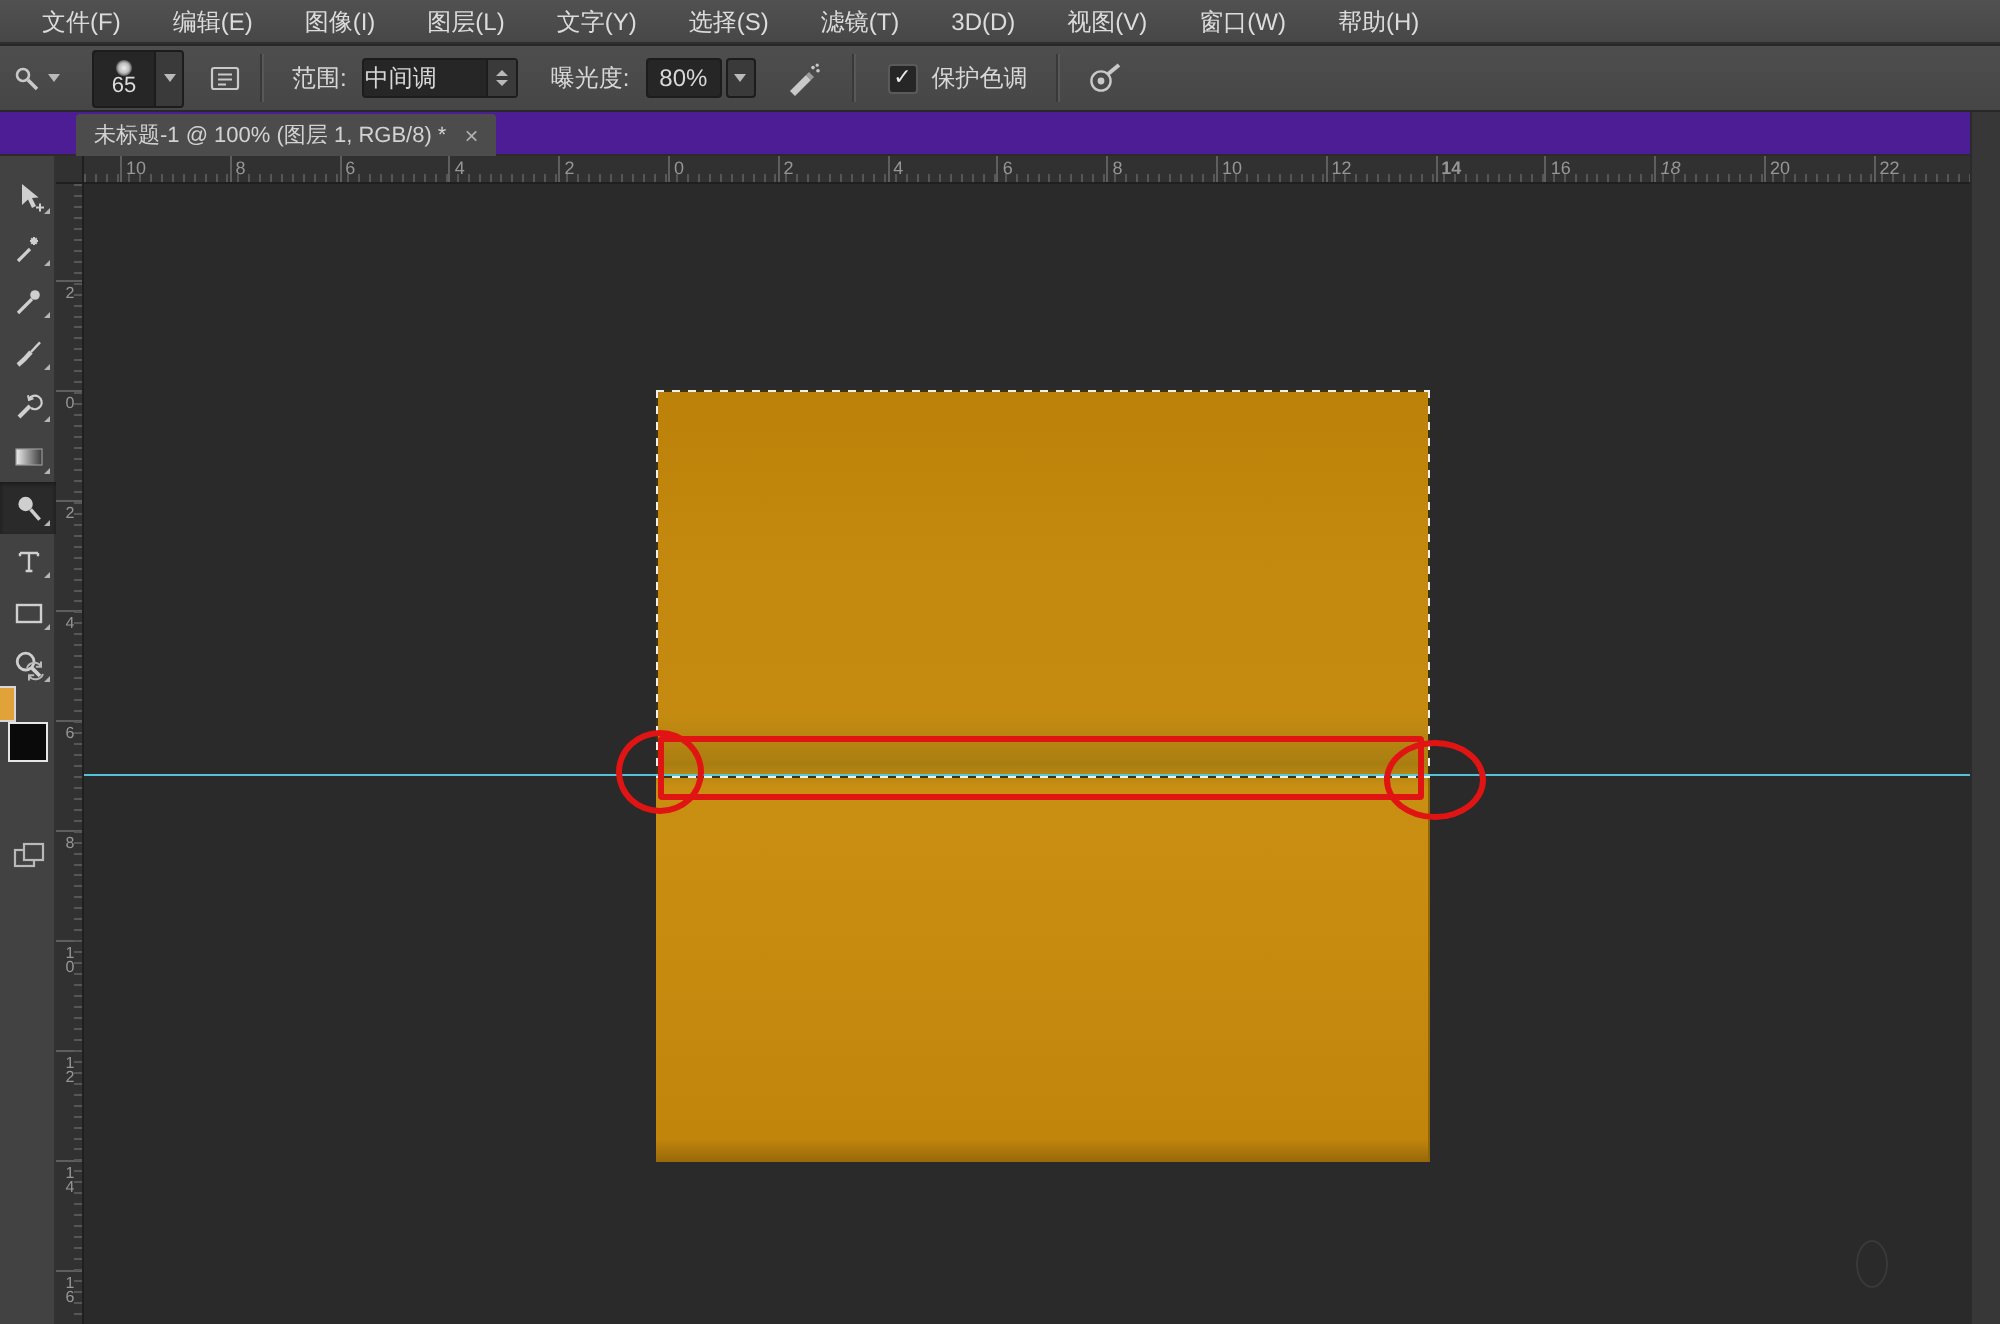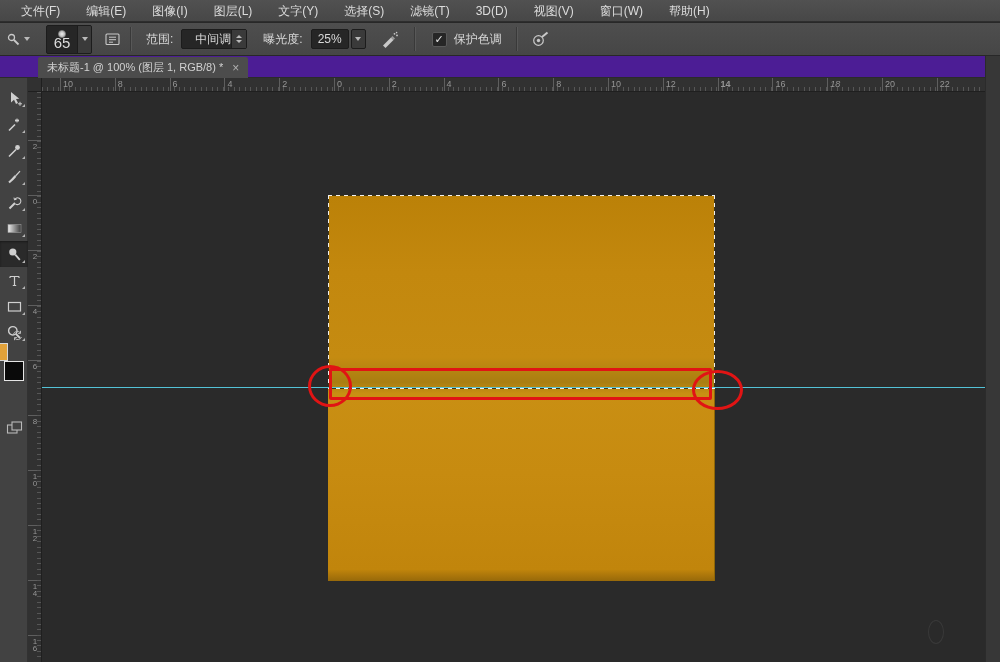--- a/index.html
+++ b/index.html
@@ -31,24 +31,24 @@
     color:#d8d8d8;font-size:12px;height:20px;box-sizing:border-box;
     display:flex;align-items:center;
   }
   .tri-down{width:0;height:0;border-left:3px solid transparent;border-right:3px solid transparent;border-top:4px solid #b9b9b9}
   .tri-up-s{width:0;height:0;border-left:3px solid transparent;border-right:3px solid transparent;border-bottom:3px solid #b9b9b9;margin-bottom:2px}
   .tri-down-s{width:0;height:0;border-left:3px solid transparent;border-right:3px solid transparent;border-top:3px solid #b9b9b9}
   .tool-preset{display:flex;align-items:center;gap:3px;margin-left:2px;width:30px}
   .brush-box{margin-left:10px;display:flex;height:27px;background:#262626;border:1px solid #1c1c1c;border-radius:2px;overflow:hidden}
   .brush-main{width:30px;display:flex;flex-direction:column;align-items:center;justify-content:center}
   .brush-dot{width:8px;height:8px;border-radius:50%;background:radial-gradient(circle,#efefef 0%,#bdbdbd 45%,#262626 85%)}
-  .brush-size{color:#dcdcdc;font-size:15px;line-height:10px}
+  .brush-size{color:#dcdcdc;font-size:11px;line-height:10px}
   .brush-arrow{width:13px;border-left:1px solid #1c1c1c;background:#3a3a3a;display:flex;align-items:center;justify-content:center}
   .icon-btn{width:24px;height:24px;display:flex;align-items:center;justify-content:center;margin-left:8px;border-radius:2px}
-  .dropdown{width:66px;margin-left:8px;padding-left:11px;justify-content:flex-end}
+  .dropdown{width:78px;margin-left:8px;padding-left:0;justify-content:space-between}
   .dd-steppers{display:flex;flex-direction:column;align-items:center;padding:0 4px;border-left:1px solid #1c1c1c;height:100%;justify-content:center;background:#3a3a3a}
   .num-field{width:38px;margin-left:8px;justify-content:center}
   .arrow-btn{width:15px;margin-left:2px;justify-content:center;background:#3a3a3a}
   .checkbox{width:13px;height:13px;background:#262626;border:1px solid #5a5a5a;border-radius:2px;margin-left:10px;
     color:#e8e8e8;font-size:11px;line-height:12px;text-align:center}
   
   .tabbar{position:absolute;left:0;top:56px;width:1000px;height:22px;background:#4c1d95;border-bottom:1px solid #2b2b2b;box-sizing:border-box}
   .tab{
     position:absolute;left:38px;top:1px;height:21px;background:#4c4c4c;
     display:flex;align-items:center;gap:9px;padding:0 9px;border-radius:2px 2px 0 0;
@@ -146,21 +146,21 @@
   <span class="obar-label" style="margin-left:8px">范围:</span>
   <div class="field dropdown">
     <span>中间调</span>
     <span class="dd-steppers">
       <span class="tri-up-s"></span>
         <span class="tri-down-s"></span>
     </span>
   </div>
   <span class="obar-label" style="margin-left:16px">曝光度:</span>
   <div class="field num-field">
-    <span>25%</span>
+    <span>80%</span>
   </div>
   <div class="field arrow-btn">
     <span class="tri-down"></span>
   </div>
   <div class="icon-btn" style="margin-left:12px">
     <svg width="19" height="17" viewBox="0 0 19 17">
         <path d="M3 14.5 L11 6.5 L13.5 9 L5.5 17 Z" fill="#c9c9c9"></path>
         <path d="M11 6.5 L13.5 9 L15 7.5 L12.5 5 Z" fill="#9a9a9a"></path>
         <circle cx="14.5" cy="2.8" r=".9" fill="#c9c9c9"></circle>
         <circle cx="17" cy="4.4" r=".9" fill="#c9c9c9"></circle>

